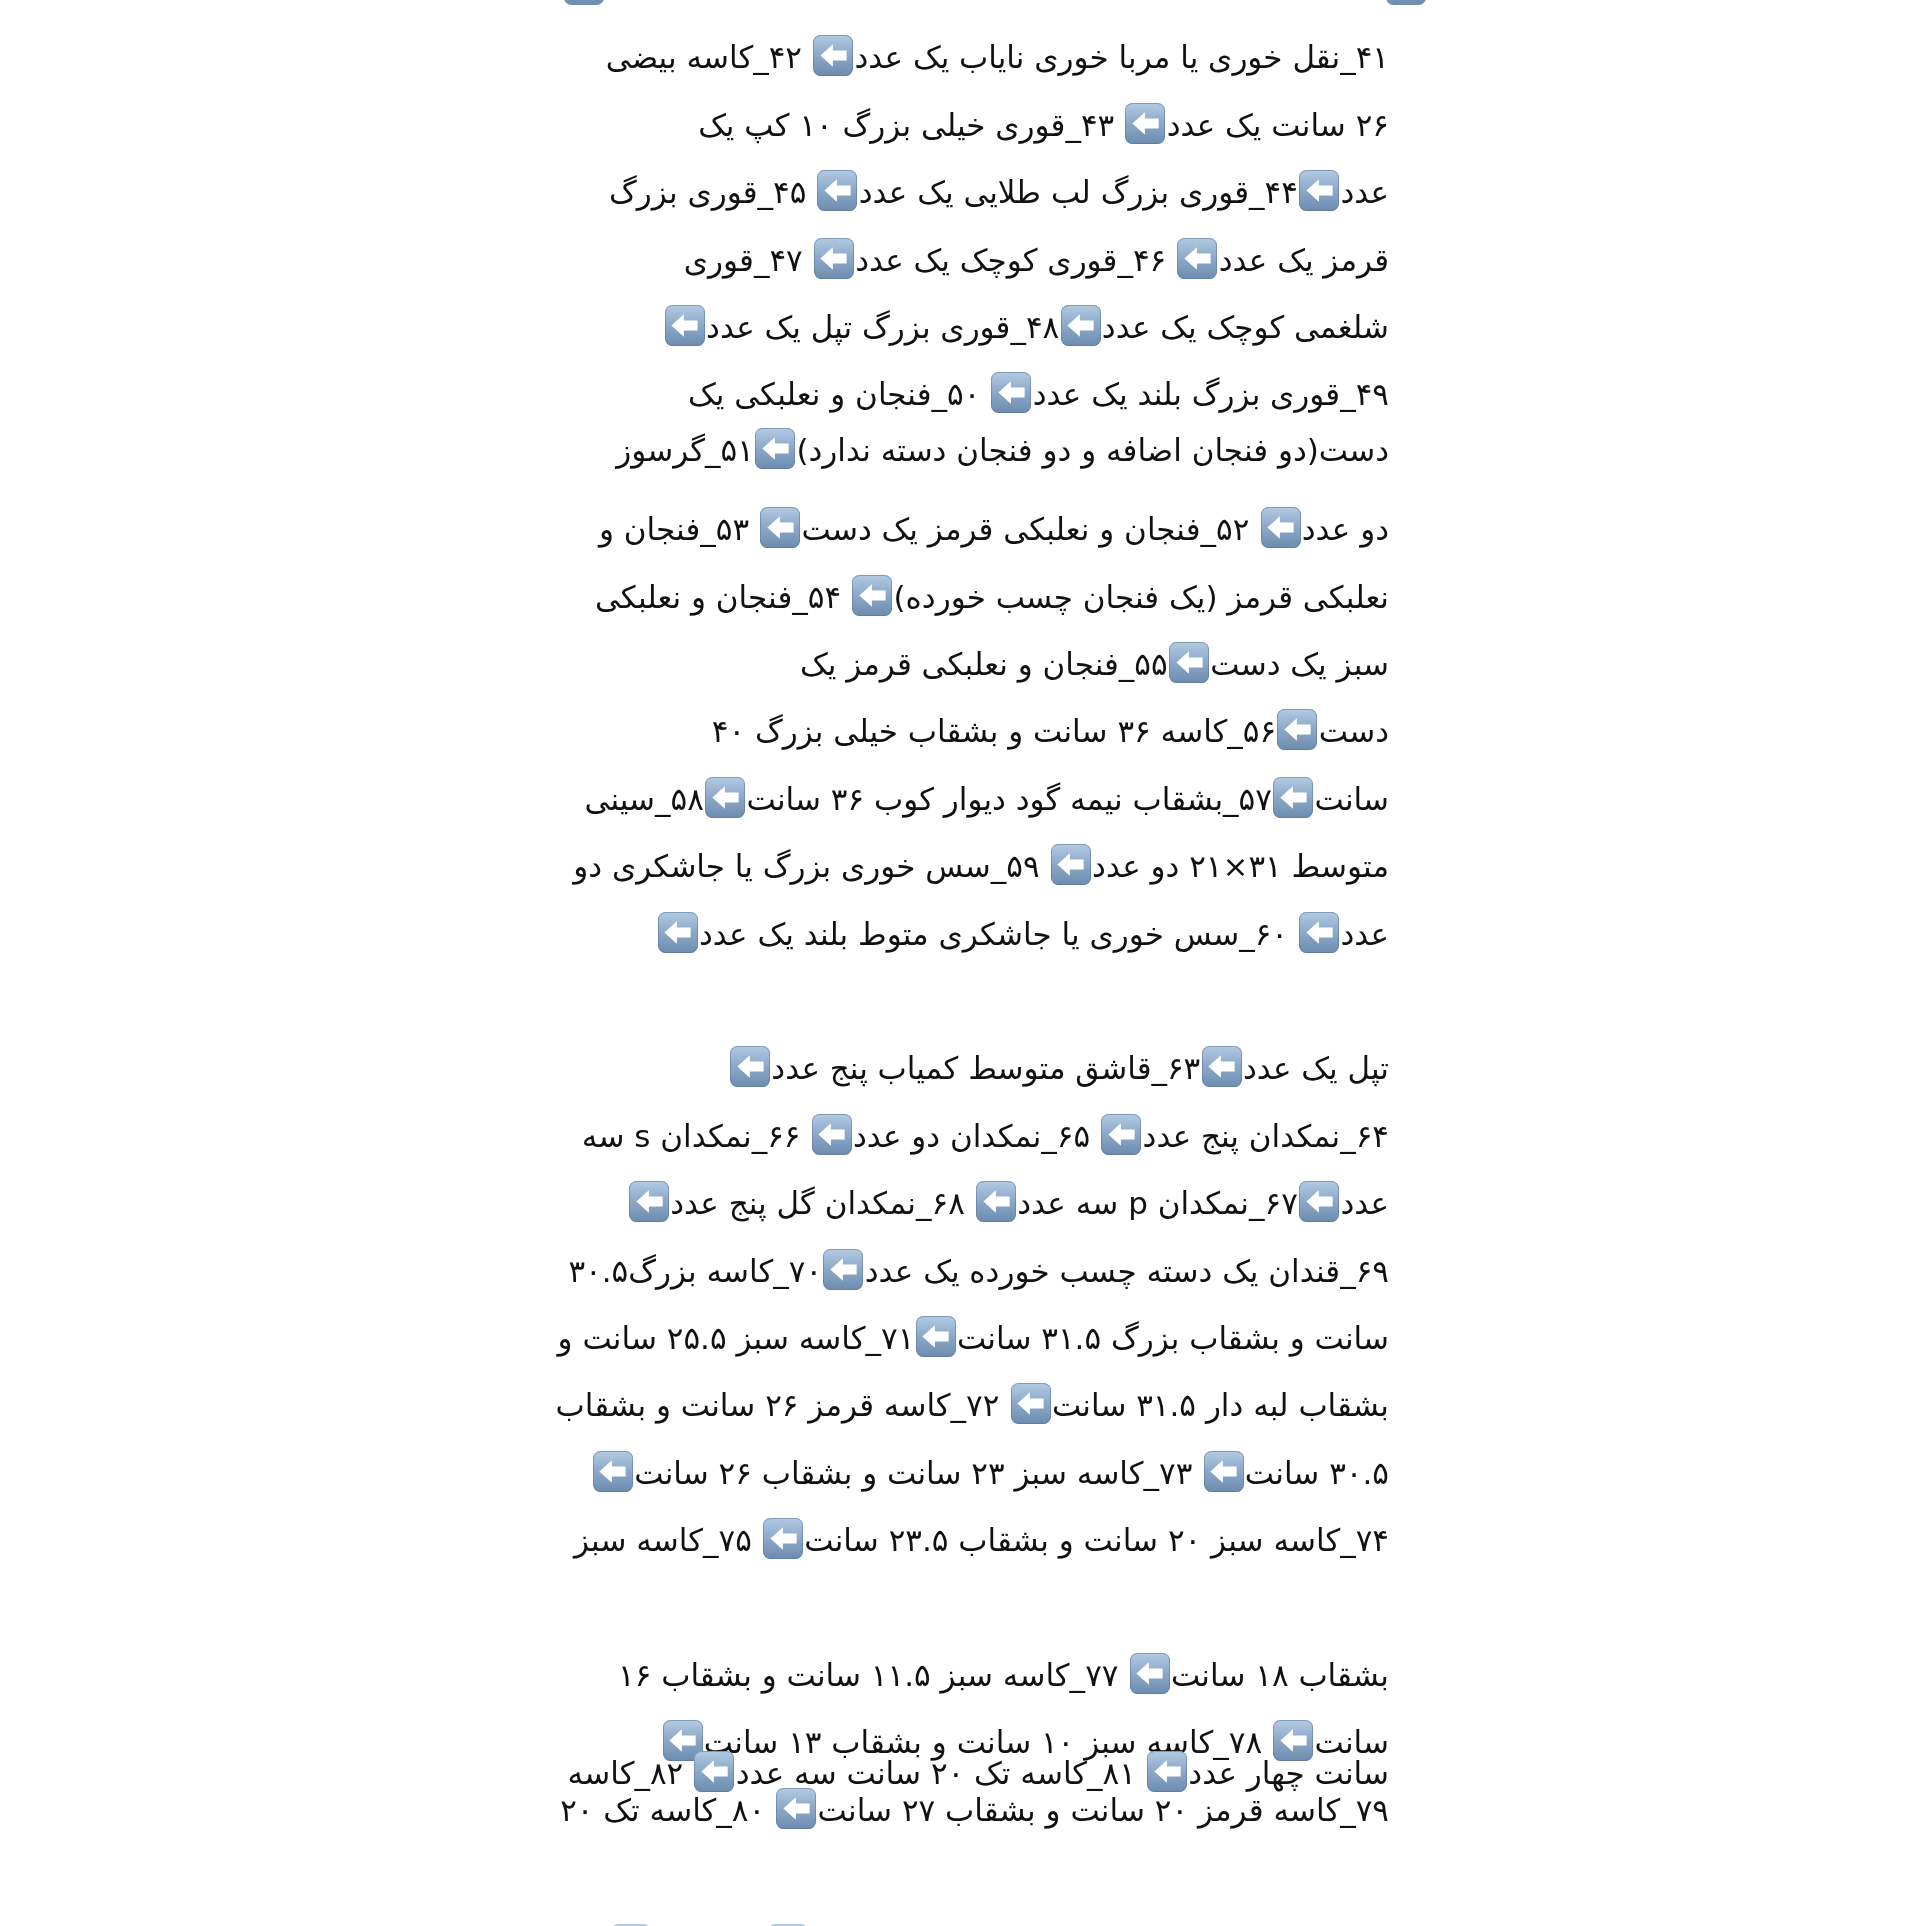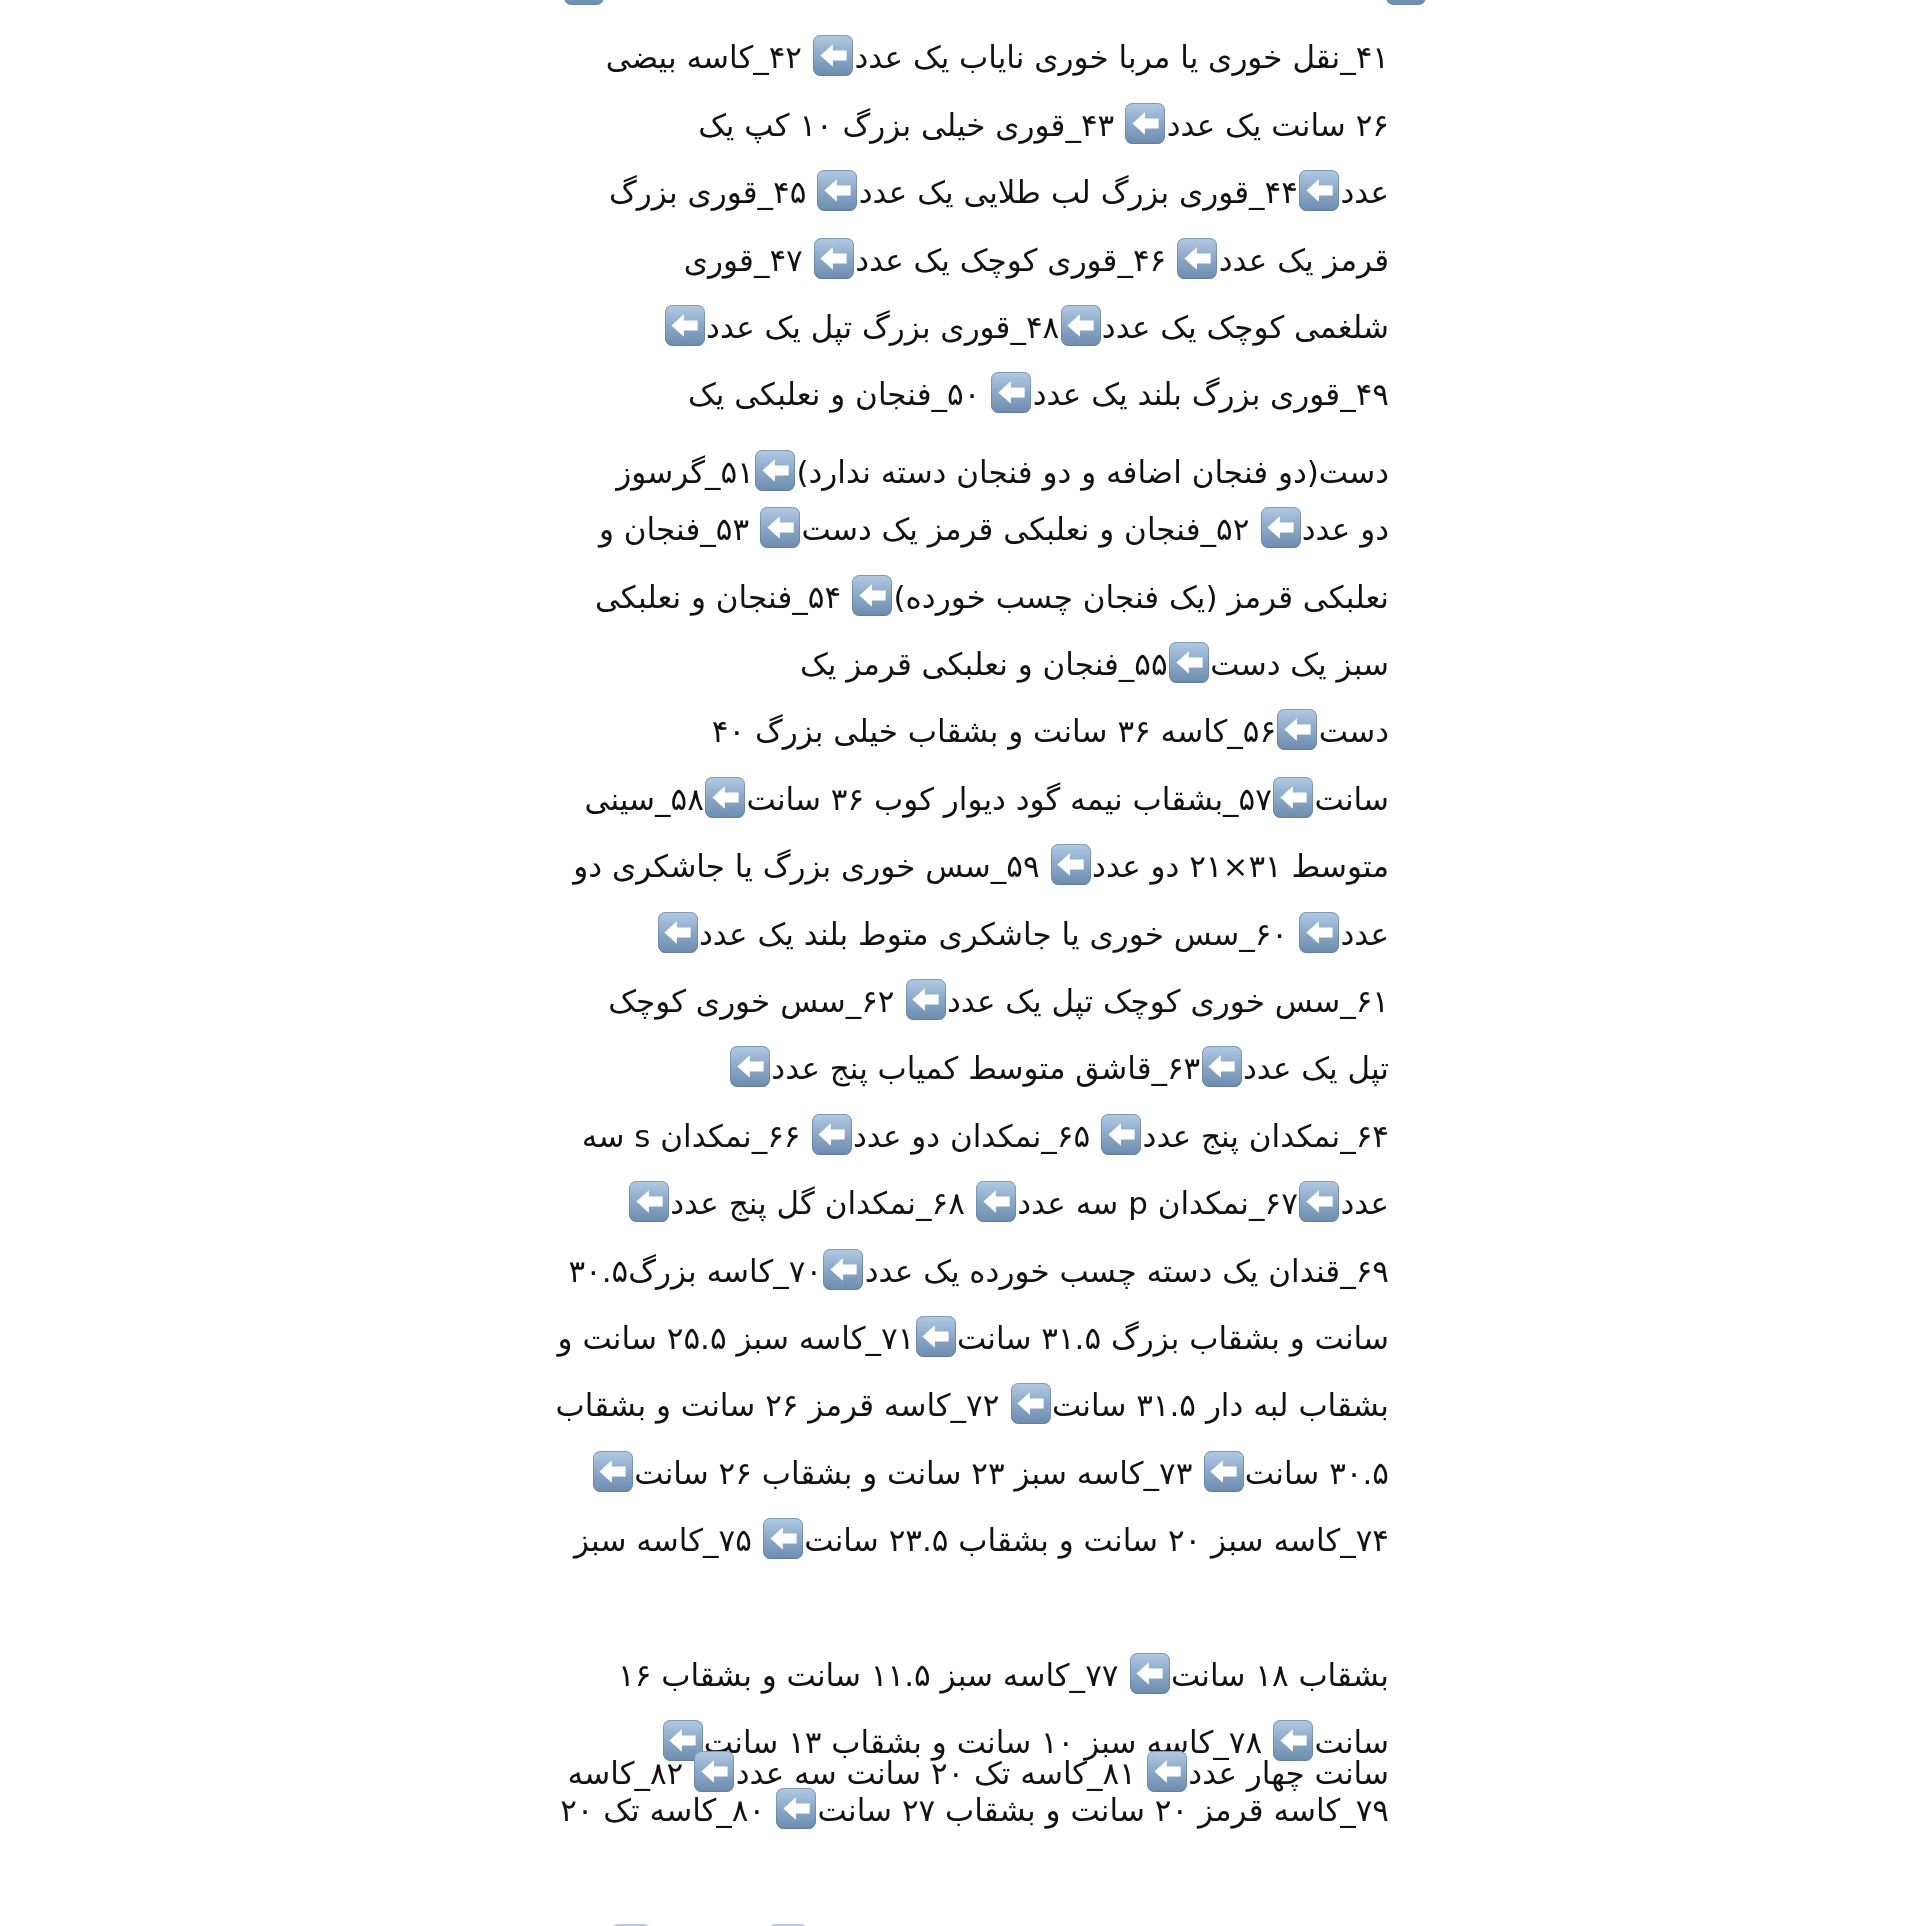--- a/index.html
+++ b/index.html
@@ -91,21 +91,21 @@
           <path d="M2 20 L22 2 L22 12 L44 12 L44 28 L22 28 L22 38 Z" fill="#ffffff"></path>
         </svg></span><span class="seg"> ۴۷_قوری</span></div>
     <div class="line" style="top: 296px;"><span class="seg">شلغمی کوچک یک عدد</span><span class="arrow"><svg viewBox="0 0 46 40">
           <path d="M2 20 L22 2 L22 12 L44 12 L44 28 L22 28 L22 38 Z" fill="#ffffff"></path>
         </svg></span><span class="seg">۴۸_قوری بزرگ تپل یک عدد</span><span class="arrow"><svg viewBox="0 0 46 40">
           <path d="M2 20 L22 2 L22 12 L44 12 L44 28 L22 28 L22 38 Z" fill="#ffffff"></path>
         </svg></span></div>
     <div class="line" style="top: 363px;"><span class="seg">۴۹_قوری بزرگ بلند یک عدد</span><span class="arrow"><svg viewBox="0 0 46 40">
           <path d="M2 20 L22 2 L22 12 L44 12 L44 28 L22 28 L22 38 Z" fill="#ffffff"></path>
         </svg></span><span class="seg"> ۵۰_فنجان و نعلبکی یک</span></div>
-    <div class="line" style="top: 441px;"><span class="seg">دست(دو فنجان اضافه و دو فنجان دسته ندارد)</span><span class="arrow"><svg viewBox="0 0 46 40">
+    <div class="line" style="top: 419px;"><span class="seg">دست(دو فنجان اضافه و دو فنجان دسته ندارد)</span><span class="arrow"><svg viewBox="0 0 46 40">
           <path d="M2 20 L22 2 L22 12 L44 12 L44 28 L22 28 L22 38 Z" fill="#ffffff"></path>
         </svg></span><span class="seg">۵۱_گرسوز</span></div>
     <div class="line" style="top: 498px;"><span class="seg">دو عدد</span><span class="arrow"><svg viewBox="0 0 46 40">
           <path d="M2 20 L22 2 L22 12 L44 12 L44 28 L22 28 L22 38 Z" fill="#ffffff"></path>
         </svg></span><span class="seg"> ۵۲_فنجان و نعلبکی قرمز یک دست</span><span class="arrow"><svg viewBox="0 0 46 40">
           <path d="M2 20 L22 2 L22 12 L44 12 L44 28 L22 28 L22 38 Z" fill="#ffffff"></path>
         </svg></span><span class="seg"> ۵۳_فنجان و</span></div>
     <div class="line" style="top: 566px;"><span class="seg">نعلبکی قرمز (یک فنجان چسب خورده)</span><span class="arrow"><svg viewBox="0 0 46 40">
           <path d="M2 20 L22 2 L22 12 L44 12 L44 28 L22 28 L22 38 Z" fill="#ffffff"></path>
         </svg></span><span class="seg"> ۵۴_فنجان و نعلبکی</span></div>
@@ -121,23 +121,20 @@
           <path d="M2 20 L22 2 L22 12 L44 12 L44 28 L22 28 L22 38 Z" fill="#ffffff"></path>
         </svg></span><span class="seg">۵۸_سینی</span></div>
     <div class="line" style="top: 835px;"><span class="seg">متوسط ۳۱×۲۱ دو عدد</span><span class="arrow"><svg viewBox="0 0 46 40">
           <path d="M2 20 L22 2 L22 12 L44 12 L44 28 L22 28 L22 38 Z" fill="#ffffff"></path>
         </svg></span><span class="seg"> ۵۹_سس خوری بزرگ یا جاشکری دو</span></div>
     <div class="line" style="top: 903px; text-align: right;"><span class="seg">عدد</span><span class="arrow"><svg viewBox="0 0 46 40">
           <path d="M2 20 L22 2 L22 12 L44 12 L44 28 L22 28 L22 38 Z" fill="#ffffff"></path>
         </svg></span><span class="seg"> ۶۰_سس خوری یا جاشکری متوط بلند یک عدد</span><span class="arrow"><svg viewBox="0 0 46 40">
           <path d="M2 20 L22 2 L22 12 L44 12 L44 28 L22 28 L22 38 Z" fill="#ffffff"></path>
         </svg></span></div>
-    <div class="line" style="top: 970px;"><span class="seg">۶۱_سس خوری کوچک تپل یک عدد</span><span class="arrow"><svg viewBox="0 0 46 40">
-          <path d="M2 20 L22 2 L22 12 L44 12 L44 28 L22 28 L22 38 Z" fill="#ffffff"></path>
-        </svg></span><span class="seg"> ۶۲_سس خوری کوچک</span></div>
     <div class="line" style="top: 1037px;"><span class="seg">تپل یک عدد</span><span class="arrow"><svg viewBox="0 0 46 40">
           <path d="M2 20 L22 2 L22 12 L44 12 L44 28 L22 28 L22 38 Z" fill="#ffffff"></path>
         </svg></span><span class="seg">۶۳_قاشق متوسط کمیاب پنج عدد</span><span class="arrow"><svg viewBox="0 0 46 40">
           <path d="M2 20 L22 2 L22 12 L44 12 L44 28 L22 28 L22 38 Z" fill="#ffffff"></path>
         </svg></span></div>
     <div class="line" style="top: 1105px;"><span class="seg">۶۴_نمکدان پنج عدد</span><span class="arrow"><svg viewBox="0 0 46 40">
           <path d="M2 20 L22 2 L22 12 L44 12 L44 28 L22 28 L22 38 Z" fill="#ffffff"></path>
         </svg></span><span class="seg"> ۶۵_نمکدان دو عدد</span><span class="arrow"><svg viewBox="0 0 46 40">
           <path d="M2 20 L22 2 L22 12 L44 12 L44 28 L22 28 L22 38 Z" fill="#ffffff"></path>
         </svg></span><span class="seg"> ۶۶_نمکدان s سه</span></div>

